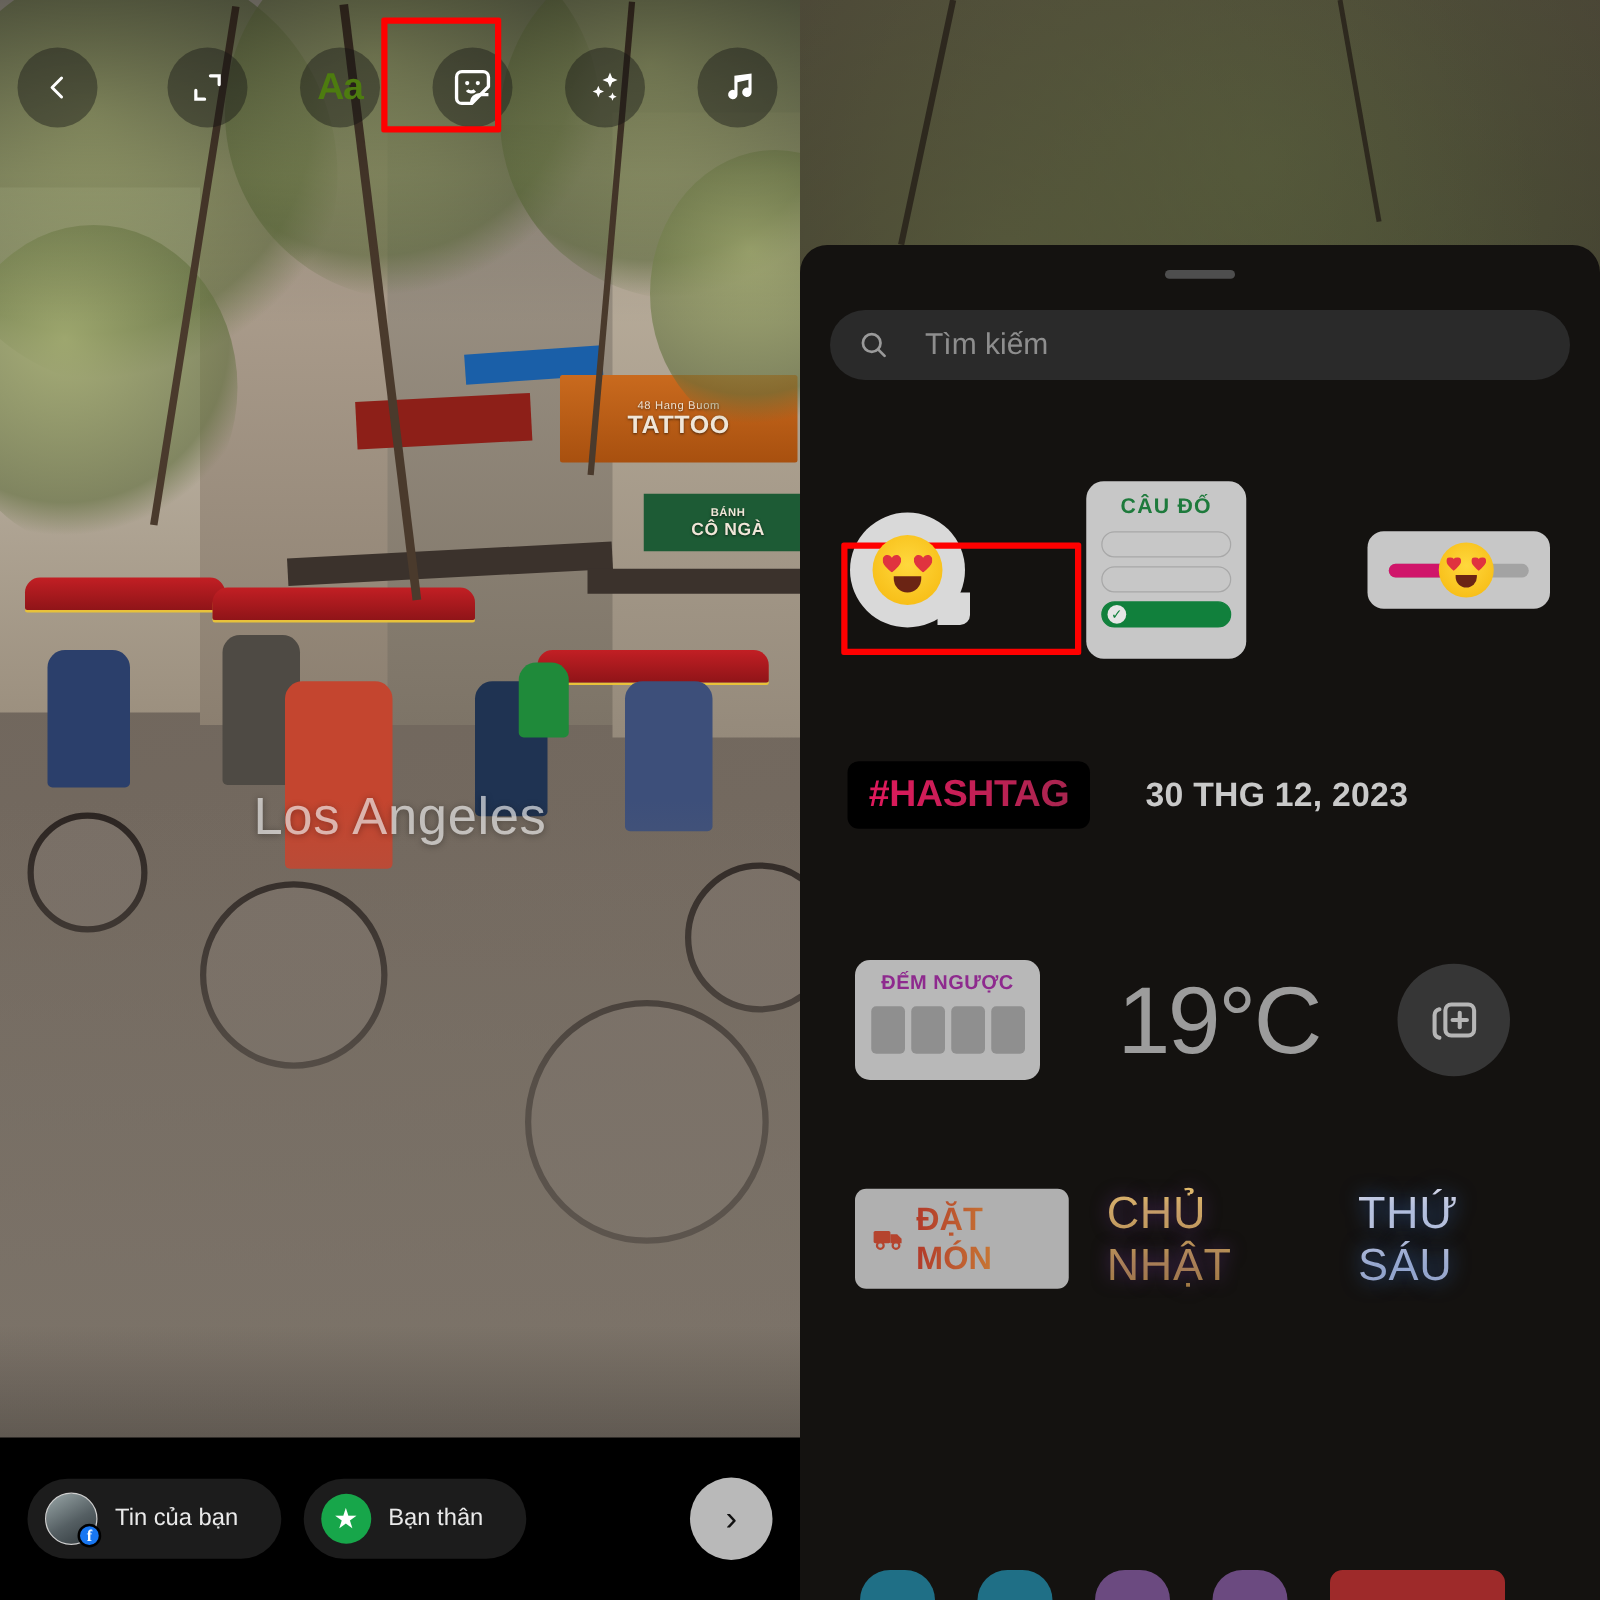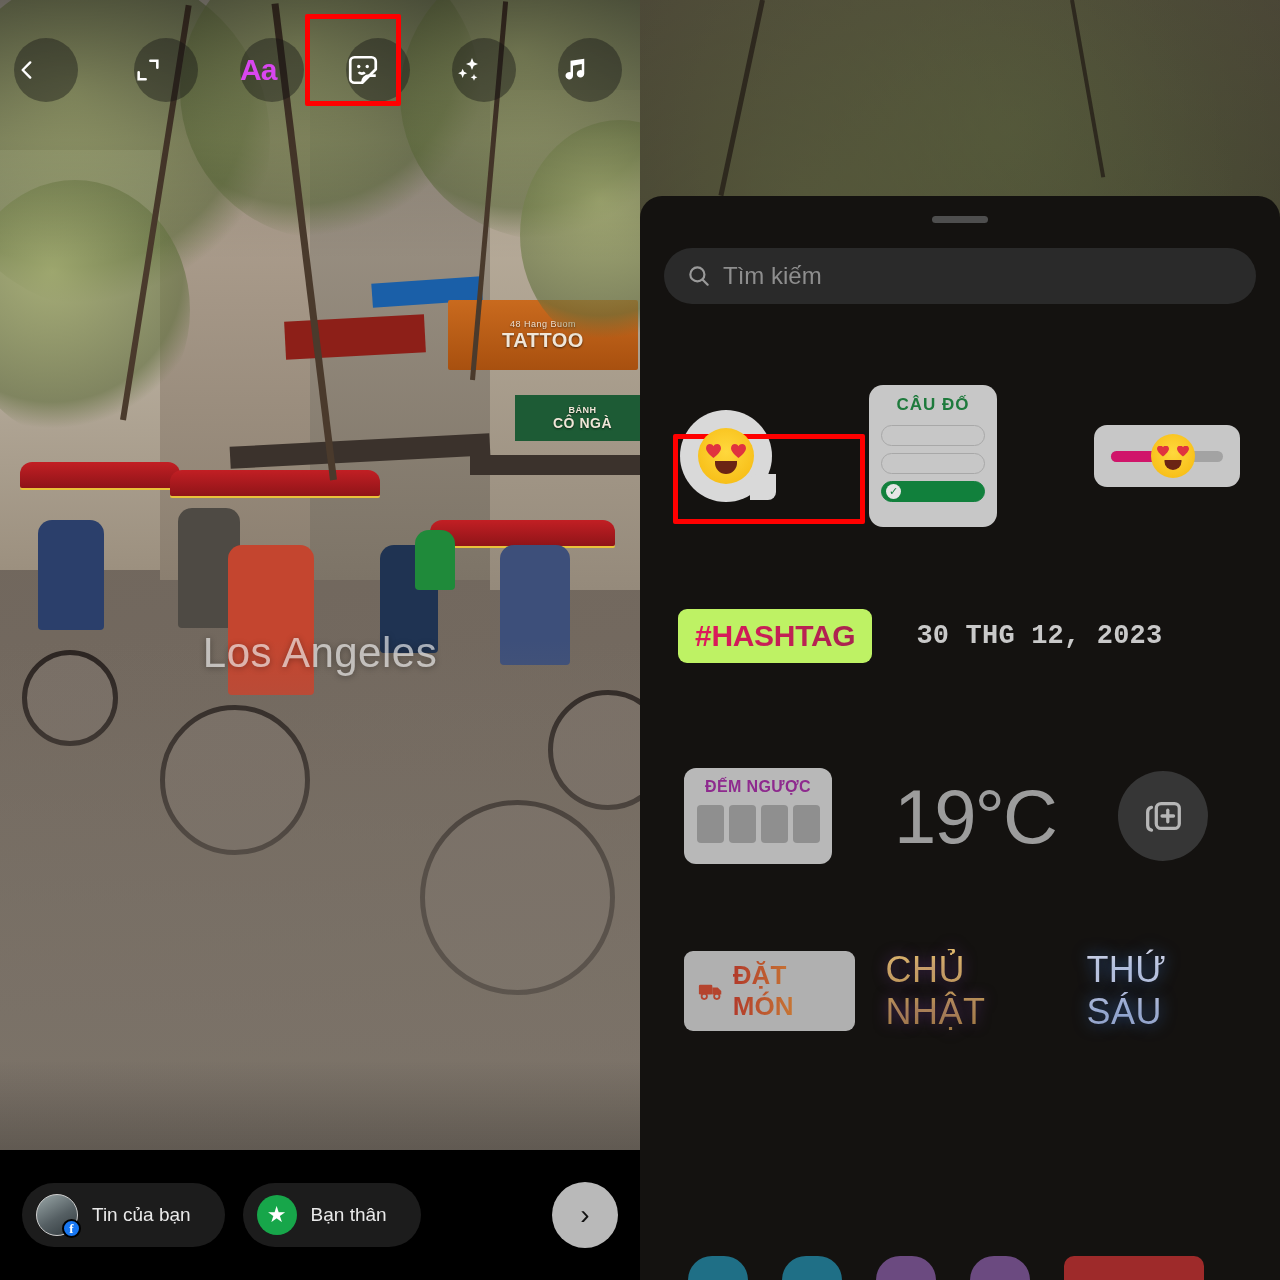--- a/index.html
+++ b/index.html
@@ -104,22 +104,22 @@
   }
 
   
   .toolbar {
     position:absolute; left:0; top:24px; width:640px; height:92px;
     display:flex; align-items:center; padding:0 14px; gap:6px;
   }
   .tb-btn {
     width:64px; height:64px; border-radius:50%;
     background:rgba(20,20,20,.42);
-    display:flex; align-items:center; justify-content:flex-start;
-    color:#d946ef; flex:0 0 auto;
+    display:flex; align-items:center; justify-content:center;
+    color:#4d7c0f; flex:0 0 auto;
   }
   .tb-label-aa { font-size:30px; font-weight:600; letter-spacing:-1px; }
   .hl-box {
     position:absolute; border:5px solid #ff0000; border-radius:2px;
     pointer-events:none;
   }
   #hl-sticker-icon { left:305px; top:14px; width:96px; height:92px; }
 
   
   .bottom-bar {
@@ -177,21 +177,21 @@
     background:#141210;
     border-radius:22px 22px 0 0;
   }
   .sheet-handle {
     position:absolute; left:50%; top:20px; transform:translateX(-50%);
     width:56px; height:7px; border-radius:4px; background:#4e4e4e;
   }
   .search-bar {
     position:absolute; left:24px; top:52px; width:592px; height:56px;
     border-radius:28px; background:#2a2a2a;
-    display:flex; align-items:center; gap:11px; padding:0 22px;
+    display:flex; align-items:center; gap:28px; padding:0 22px;
   }
   .search-placeholder { color:#8e8e8e; font-size:24px; }
 
   .sticker-grid { position:absolute; left:0; top:160px; width:537px; }
   .srow { position:relative; width:640px; display:flex; align-items:center; }
   .srow-1 { height:200px; padding:0 40px; justify-content:space-between; }
   .srow-2 { height:160px; padding:0 38px; gap:44px; }
   .srow-3 { height:200px; padding:0 44px; gap:62px; }
   .srow-4 { height:150px; padding:0 44px; gap:30px; }
 
@@ -267,23 +267,23 @@
     display:flex; align-items:center; gap:8px;
     background:#ffffff; border-radius:9px; padding:11px 19px;
     color:#1b8cf0; font-size:30px; font-weight:bold; letter-spacing:.3px;
   }
   .hashtag-sticker {
     background:#6e6e6e; border-radius:9px; padding:10px 17px;
     font-size:30px; font-weight:bold; letter-spacing:-.3px;
     background-image:linear-gradient(90deg,#e0195c,#a8254f);
     -webkit-background-clip:text; background-clip:text; color:transparent;
   }
-  .hashtag-wrap { background:#bef264; border-radius:9px; padding:10px 17px; }
+  .hashtag-wrap { background:#000000; border-radius:9px; padding:10px 17px; }
   .date-sticker {
-    color:#c9c9c9; font-size:27px; font-weight:600; letter-spacing:.2px;font-family:Liberation Mono, monospace;
+    color:#c9c9c9; font-size:27px; font-weight:600; letter-spacing:.2px;
   }
 
   
   .countdown-card {
     width:148px; height:96px; border-radius:12px; background:#b8b8b8;
     padding:10px 9px; display:flex; flex-direction:column; gap:9px; align-items:center;
   }
   .countdown-title { color:#8e2a8e; font-size:16px; font-weight:bold; letter-spacing:.4px; }
   .countdown-blocks { display:flex; gap:5px; }
   .cd-block { width:27px; height:38px; border-radius:4px; background:#8f8f8f; }

